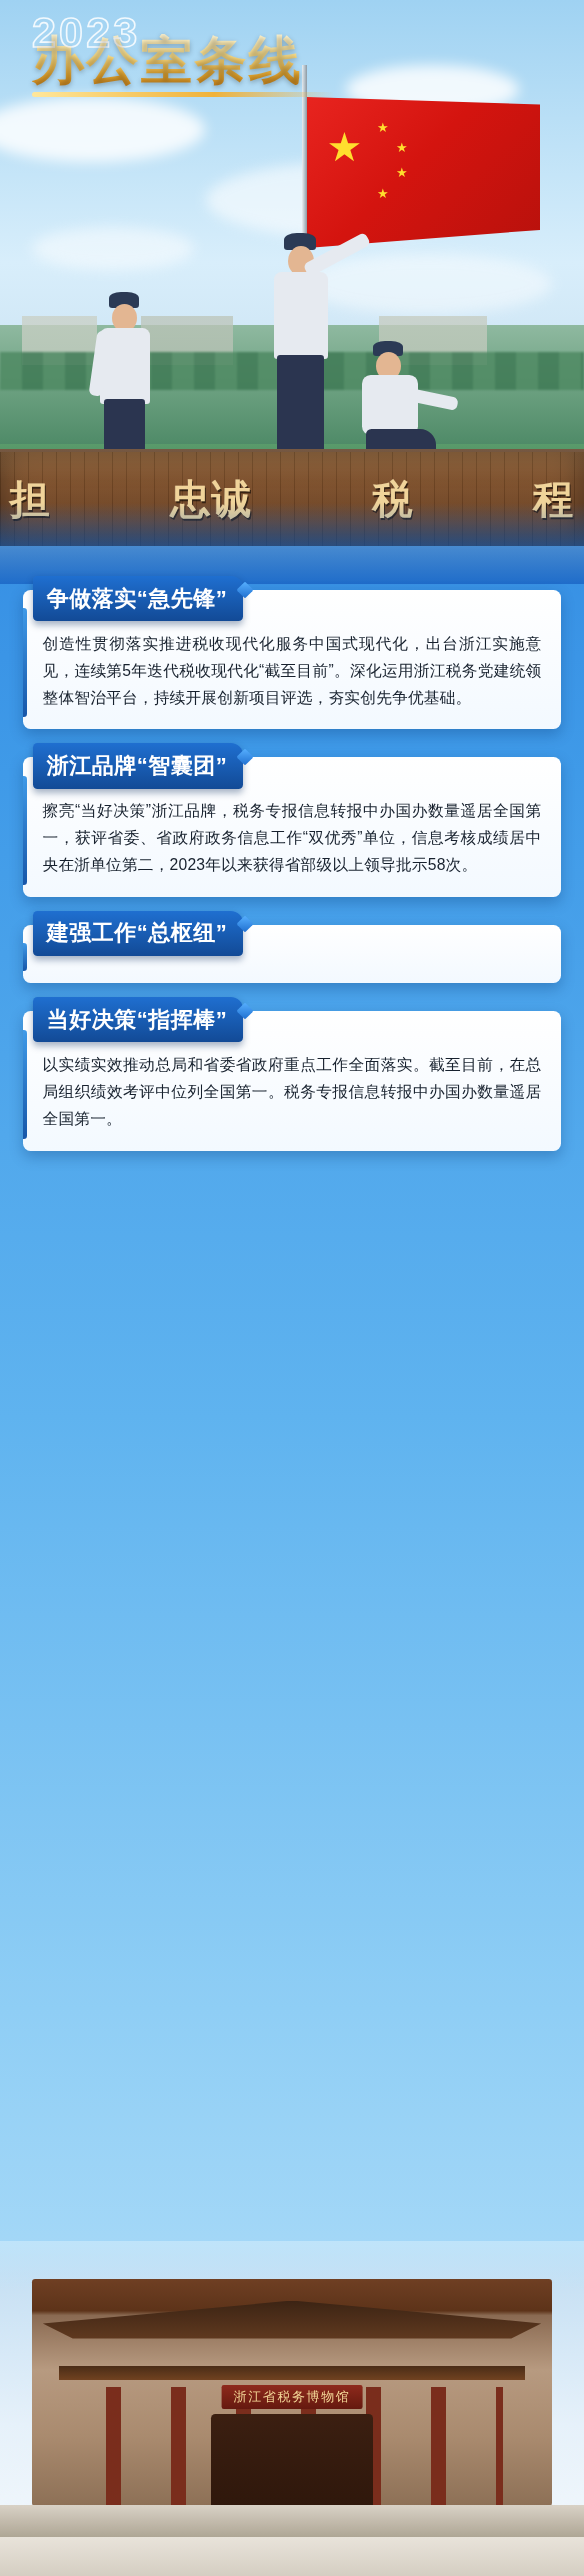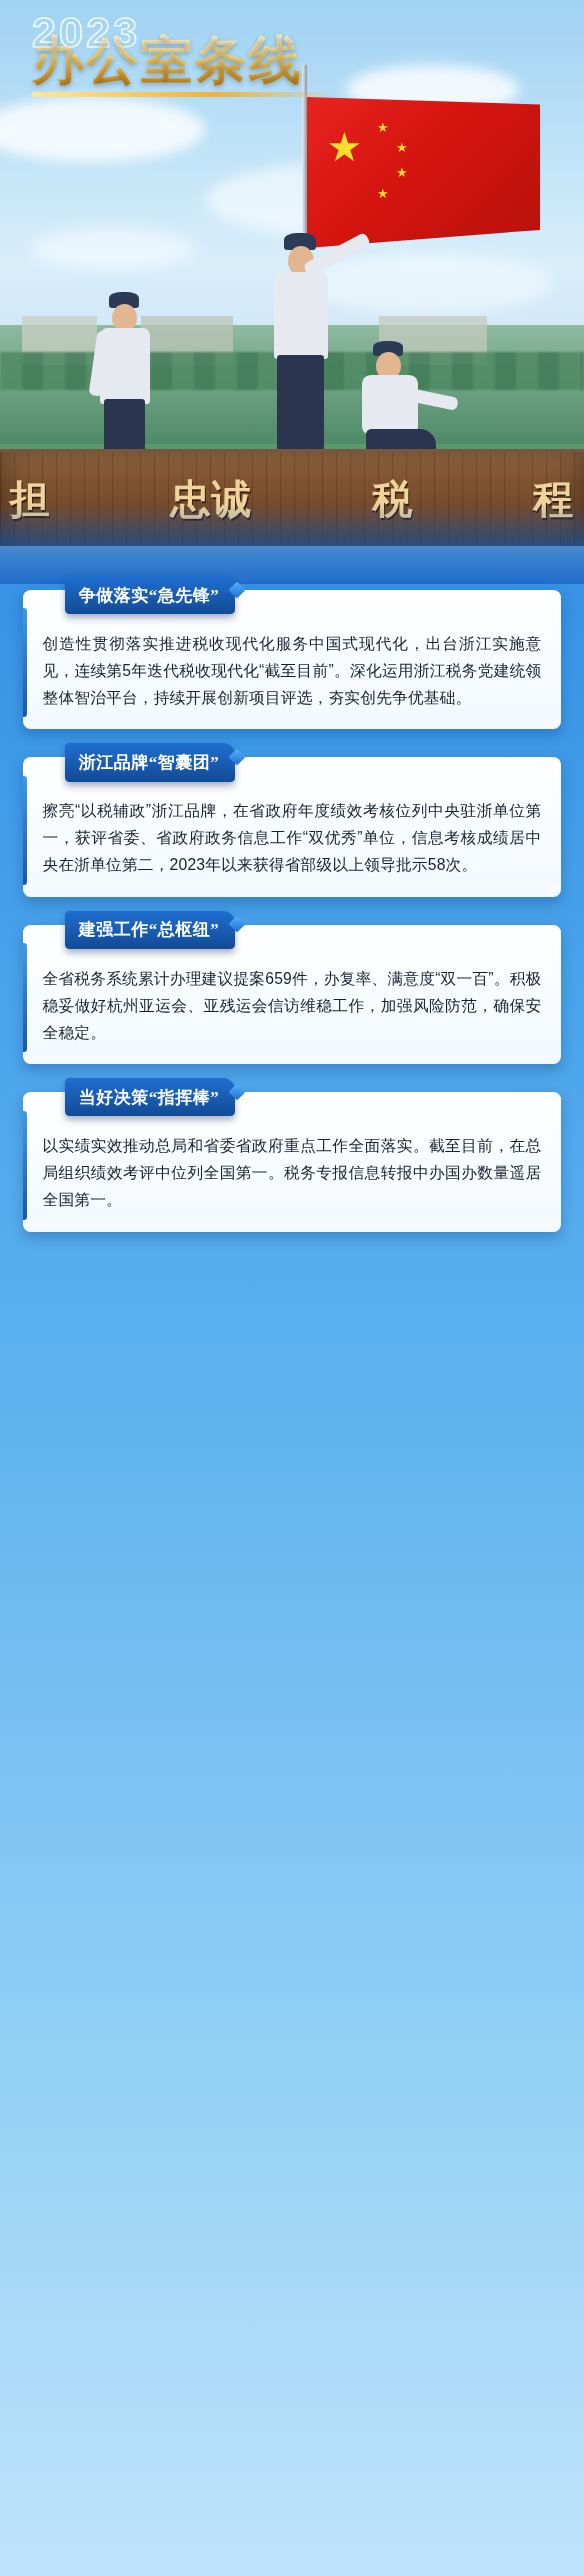--- a/index.html
+++ b/index.html
@@ -242,28 +242,27 @@
     padding: 40px 19.5px 18.4px 19.5px;
     box-sizing: border-box;
   }
   .card-heading {
     position: absolute;
     top: -14px;
     left: 9.7px;
     padding: 7.6px 16px 7.6px 14px;
     background: linear-gradient(180deg, #1f6fd0 0%, #124a96 100%);
     color: #ffffff;
-    font-size: 17px;
+    font-size: 22px;
     font-weight: 700;
     letter-spacing: 0.5px;
     border-radius: 4.3px 12px 4.3px 4.3px;
     box-shadow: 0 3.2px 7.6px rgba(3,38,86,.35);
     white-space: nowrap;
-    font-family: Liberation Serif, serif;
-    margin-left: 32px;
+    font-family: Liberation Sans, sans-serif;
   }
   .card-heading::after {
     content: "";
     position: absolute;
     right: -7.6px;
     top: 7.6px;
     width: 12px;
     height: 12px;
     background: linear-gradient(135deg,#57b0ff,#1f6fd0);
     transform: rotate(45deg);
@@ -453,33 +452,69 @@
 
     <div class="card">
       <div class="card-accent"></div>
       <div class="card-heading">争做落实“急先锋”</div>
       <div class="card-body">创造性贯彻落实推进税收现代化服务中国式现代化，出台浙江实施意见，连续第5年迭代税收现代化“截至目前”。深化运用浙江税务党建统领整体智治平台，持续开展创新项目评选，夯实创先争优基础。</div>
     </div>
 
     <div class="card">
       <div class="card-accent"></div>
       <div class="card-heading">浙江品牌“智囊团”</div>
-      <div class="card-body">擦亮“以税辅政”浙江品牌，在省政府年度绩效考核位列中央驻浙单位第一，获评省委、省政府政务信息工作“双优秀”单位，信息考核成绩居中央在浙单位第二，2023年以来获得省部级以上领导批示58次。</div>
+      <div class="card-body">擦亮“当好决策”浙江品牌，税务专报信息转报中办国办数量遥居全国第一，获评省委、省政府政务信息工作“双优秀”单位，信息考核成绩居中央在浙单位第二，2023年以来获得省部级以上领导批示58次。</div>
     </div>
 
 
     <div class="card">
       <div class="card-accent"></div>
       <div class="card-heading">建强工作“总枢纽”</div>
-      <div class="card-body">全省税务系统累计办理建议提案659件，办复率、满意度“双一百”。积极稳妥做好杭州亚运会、亚残运会信访维稳工作，加强风险防范，确保安全稳定。</div>
     </div>
 
     <div class="card">
       <div class="card-accent"></div>
       <div class="card-heading">当好决策“指挥棒”</div>
       <div class="card-body">以实绩实效推动总局和省委省政府重点工作全面落实。截至目前，在总局组织绩效考评中位列全国第一。税务专报信息转报中办国办数量遥居全国第一。</div>
     </div>
 
   </div>
 
+  <div class="footer">
+    <div class="f-sky"></div>
+    <div class="footer-fade-top"></div>
+    <div class="f-building">
+      <div class="f-roof"></div>
+      <div class="f-eaves"></div>
+      <div class="f-cols"></div>
+      <div class="f-door"></div>
+      <div class="f-sign">浙江省税务博物馆</div>
+    </div>
+    <div class="f-steps"></div>
+    <div class="f-plaza"></div>
+
+    <div class="f-people">
+      <div class="fp fp1">
+        
+        
+        
+      </div>
+      <div class="fp fp2">
+        
+        
+        
+        
+      </div>
+      <div class="fp fp3">
+        
+        
+        
+      </div>
+      <div class="fp fp4">
+        
+        
+        
+      </div>
+    </div>
+  </div>
 
 </div>
 
 
 </body></html>

